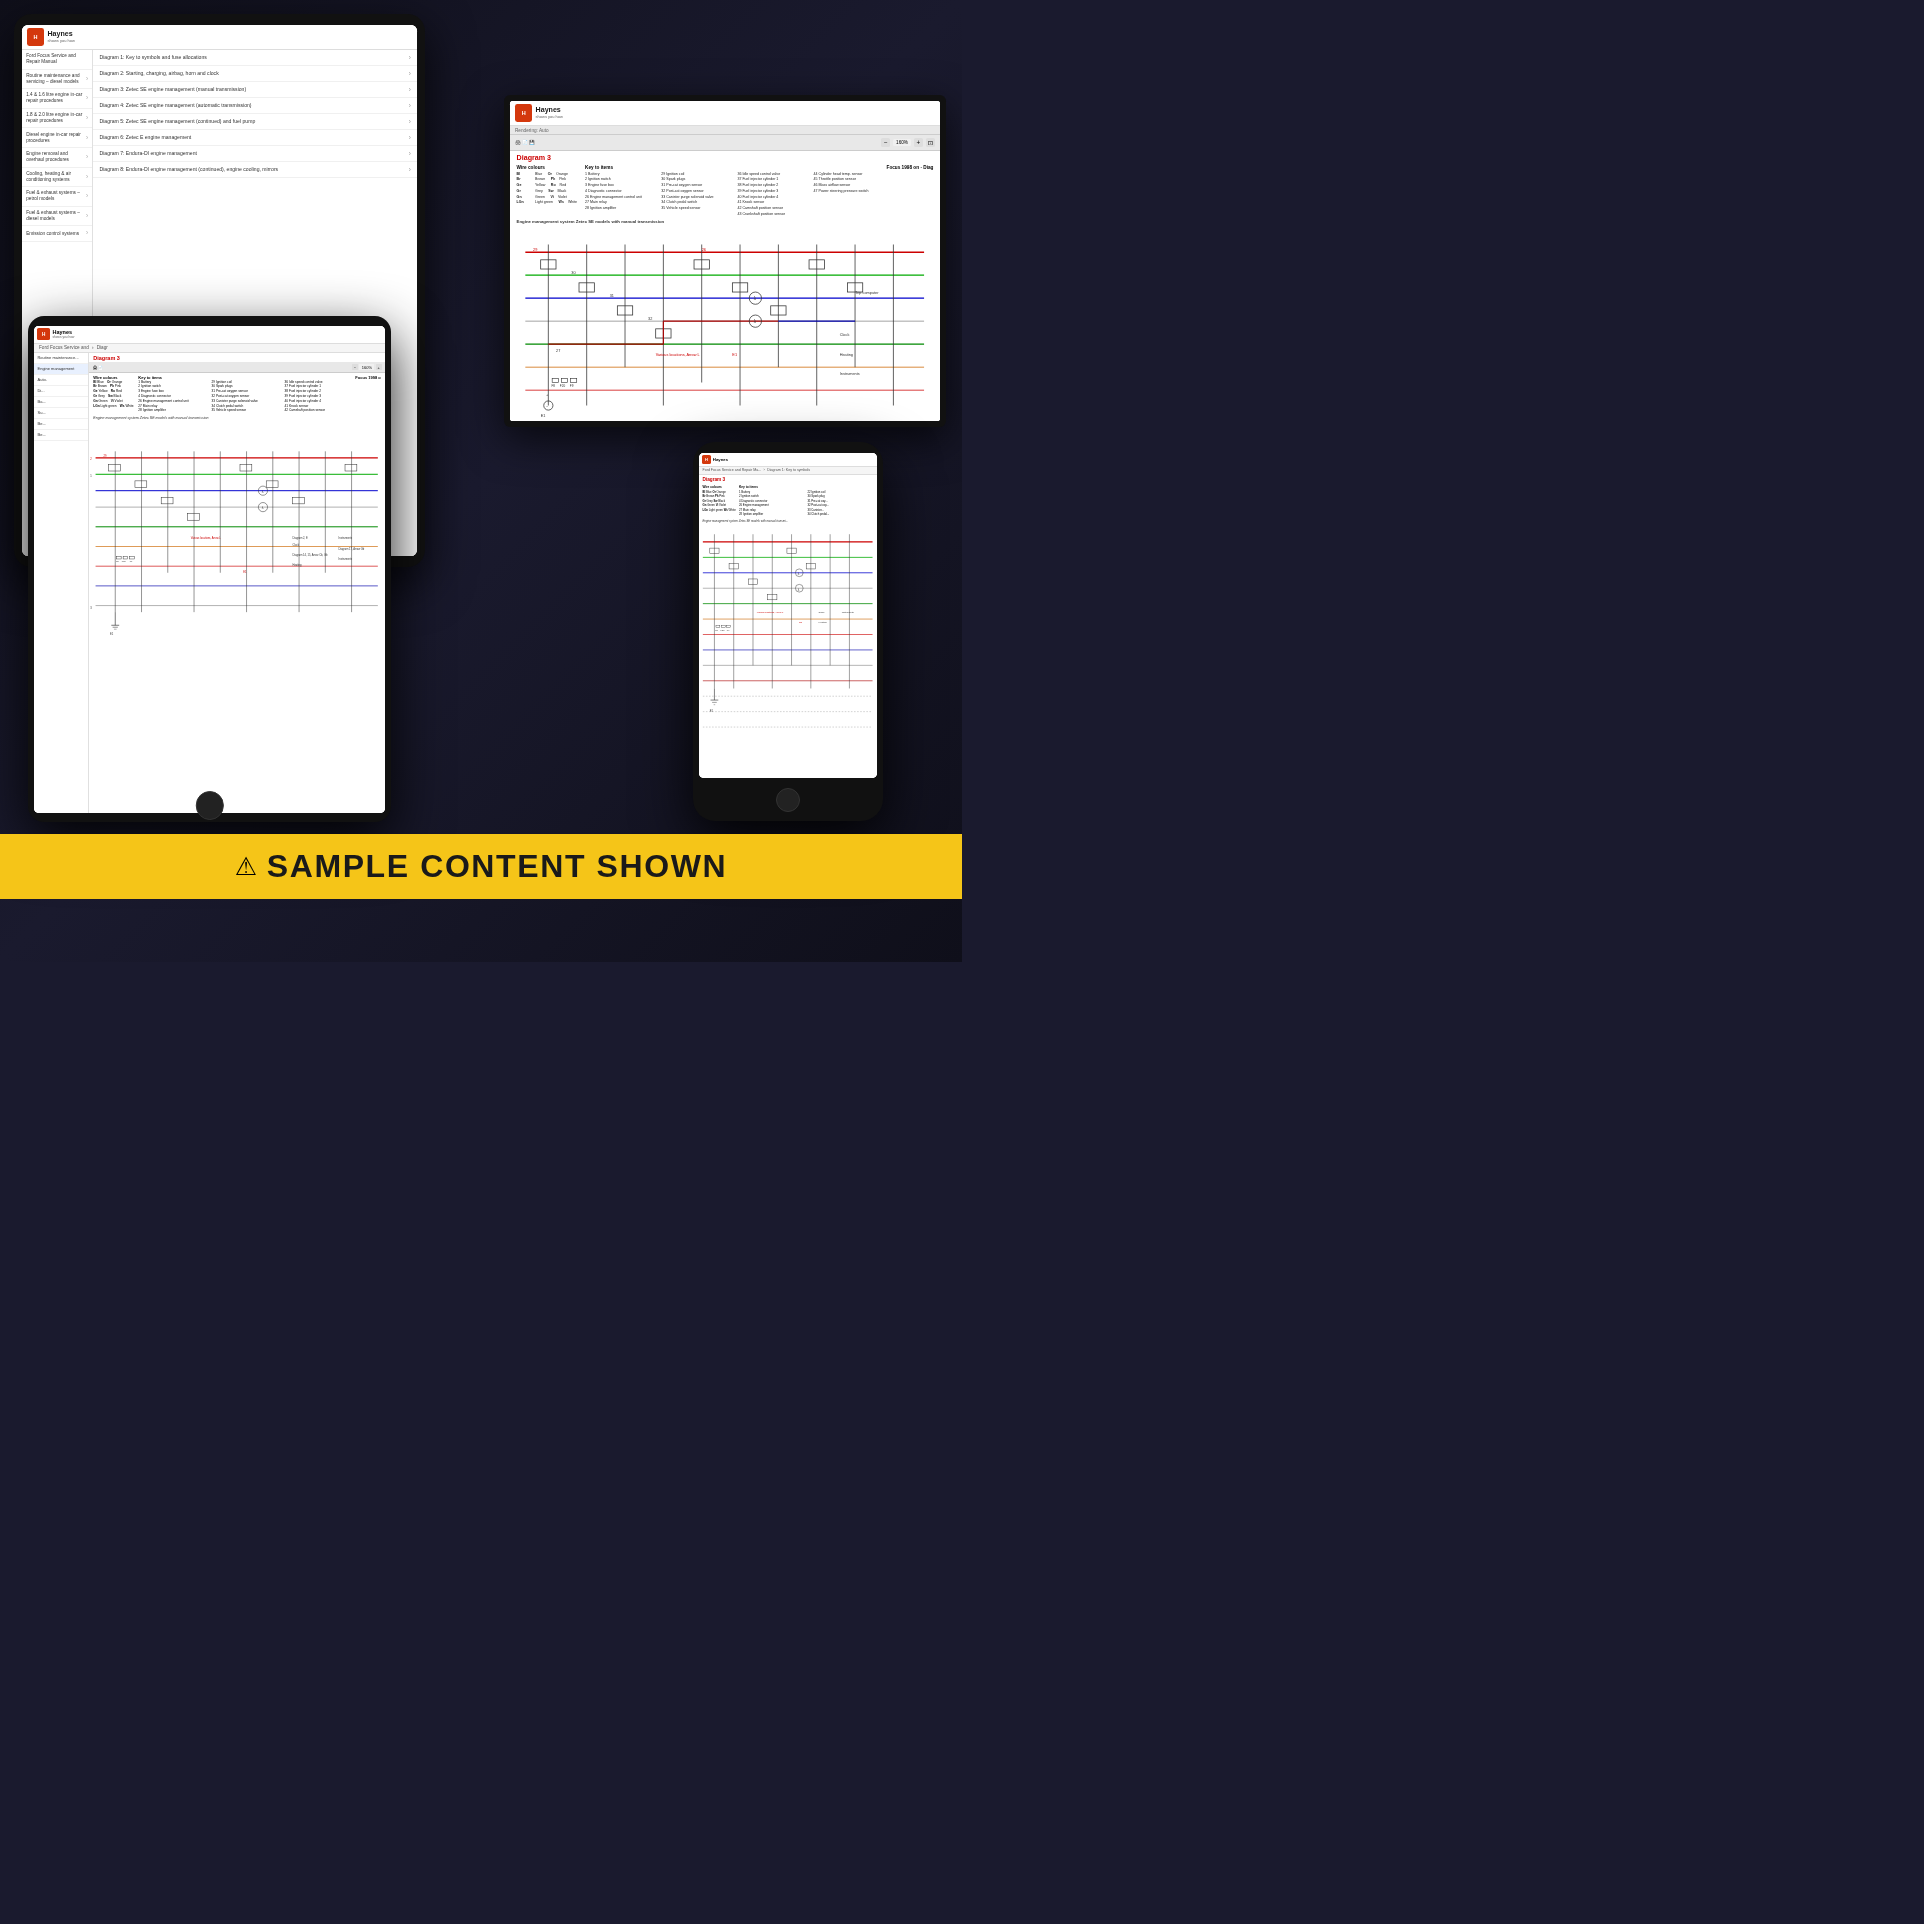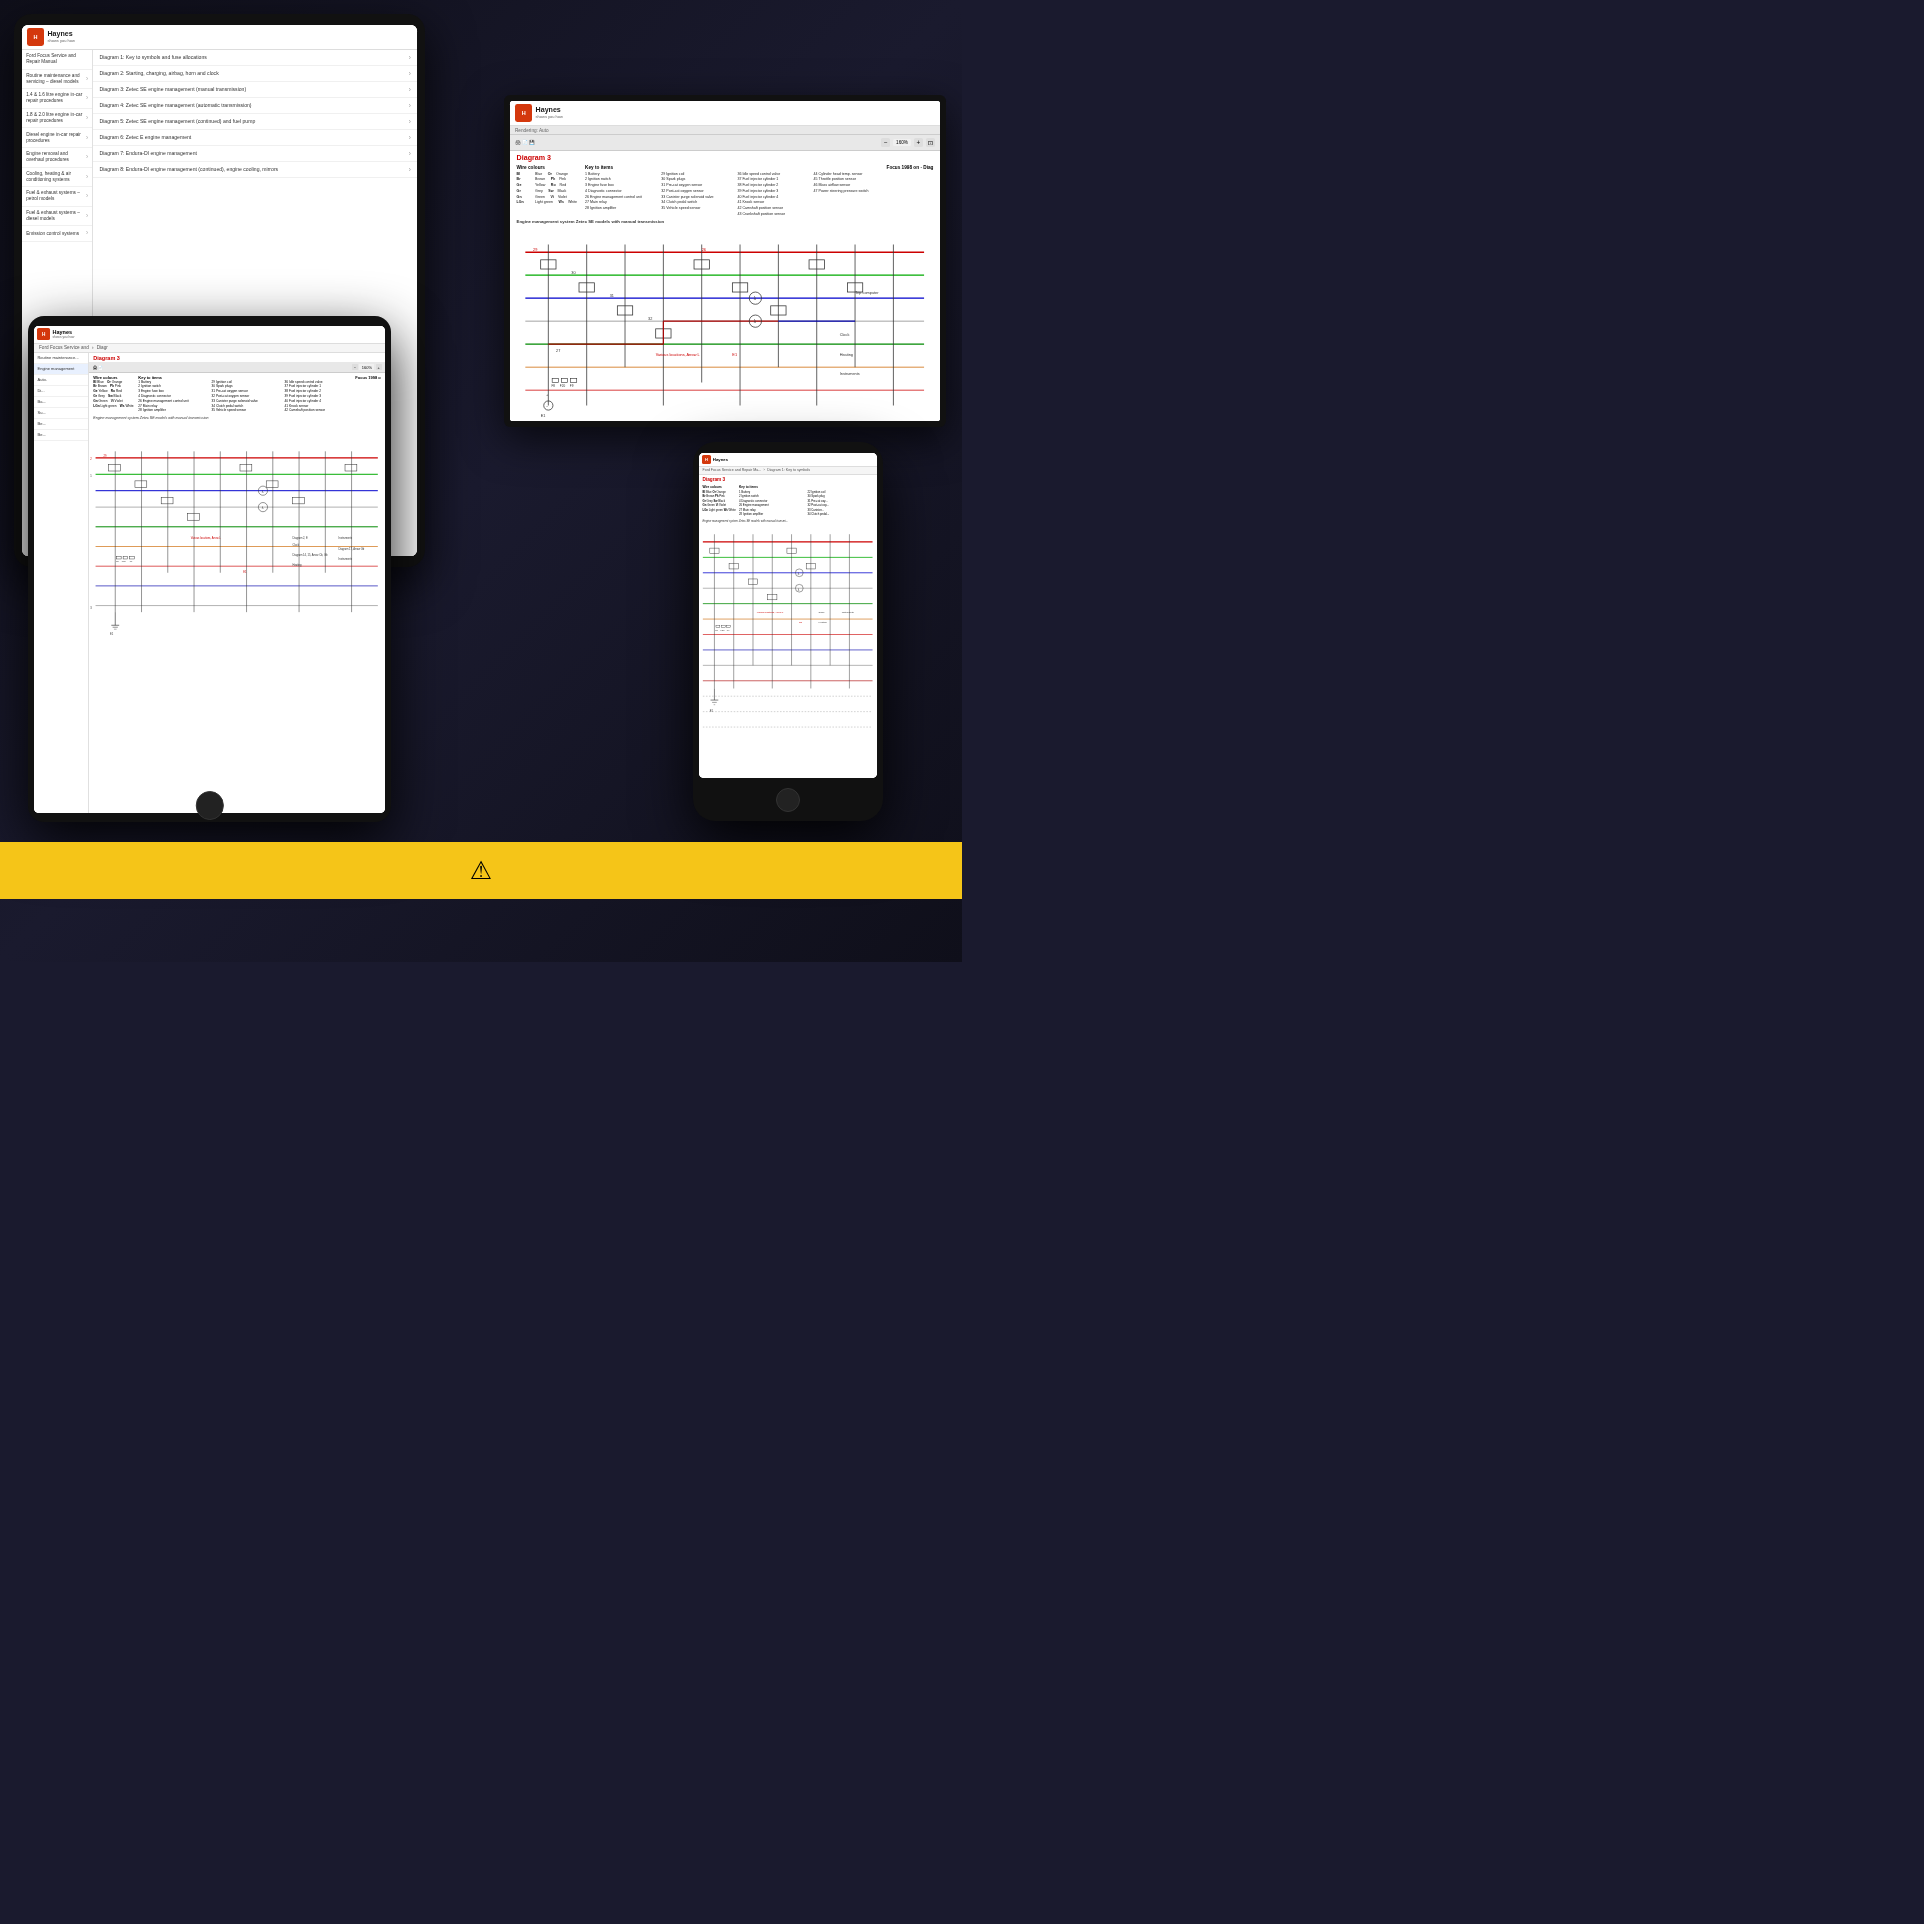--- a/index.html
+++ b/index.html
@@ -1032,14 +1032,15 @@
           <line x1="5" y1="260" x2="225" y2="260" stroke="#888" stroke-width="0.5" stroke-dasharray="2,2"></line>
         </svg>
       </div>
     </div>
   </div>
   <div class="home-button"></div>
 </div>
 
 <div class="sample-banner">
   <span class="sample-banner-icon">⚠</span>
+  <span class="sample-banner-text">SAMPLE CONTENT SHOWN</span>
 </div>
 
 
 </body></html>

